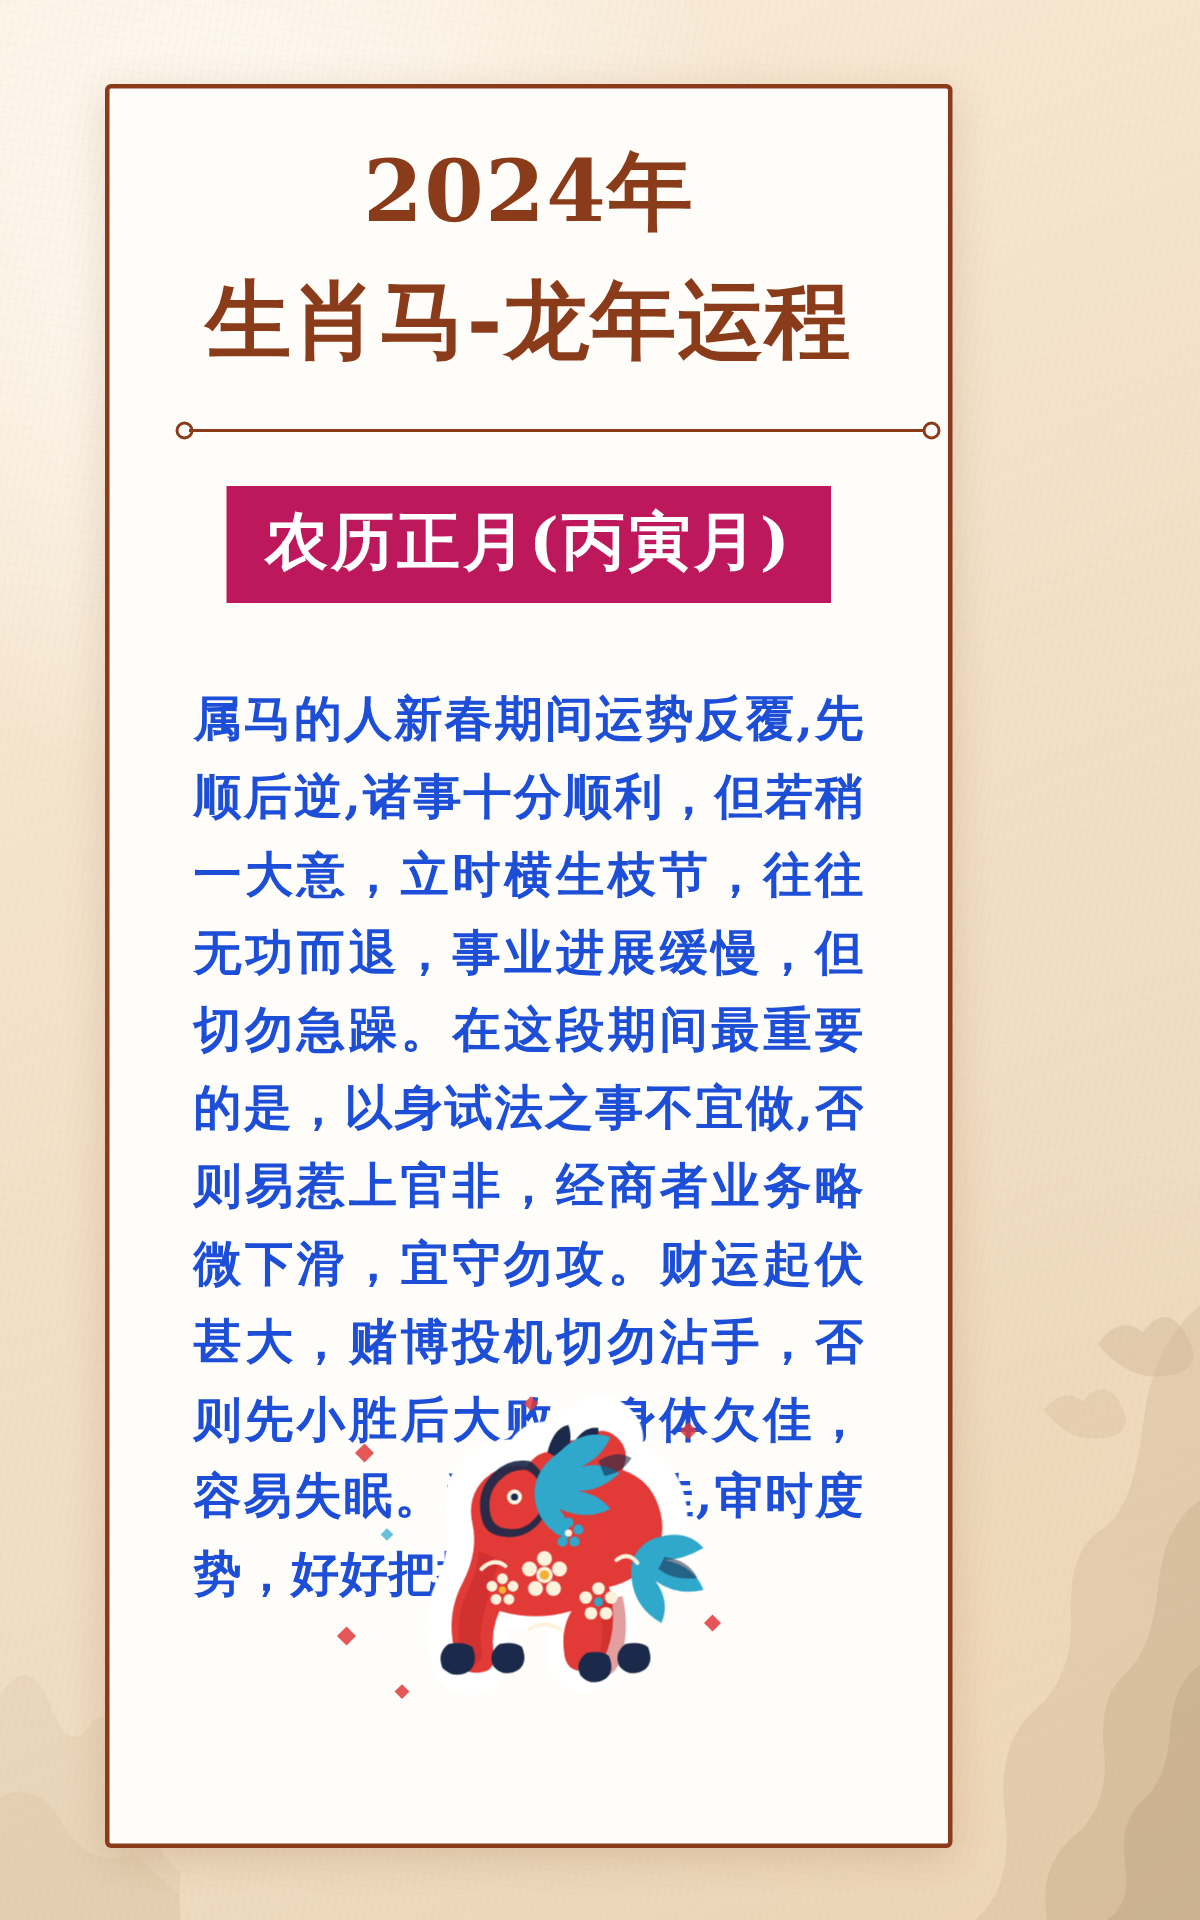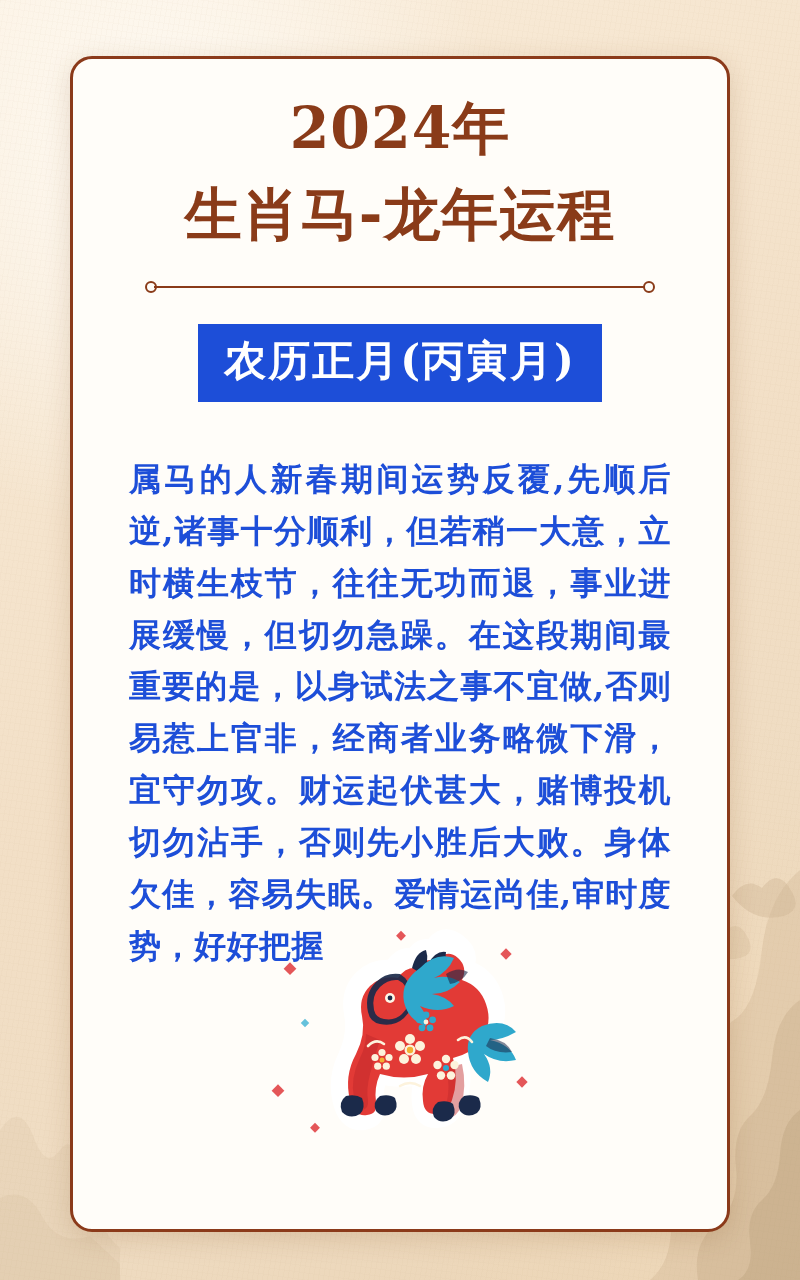--- a/index.html
+++ b/index.html
@@ -51,25 +51,25 @@
     height: 300px;
     pointer-events: none;
     opacity: .30;
   }
 
   
   #card {
     position: absolute;
     left: 70px;
     top: 56px;
-    width: 660px;
+    width: 565px;
     height: 1176px;
     background: #fffdf9;
     border: 3px solid #8b3a1a;
-    border-radius: 22px;
+    border-radius: 4px;
     box-shadow: 0 6px 26px rgba(120, 70, 30, 0.18);
     box-sizing: border-box;
     overflow: hidden;
   }
   #card-inner {
     position: absolute;
     inset: 0;
     padding: 34px 44px 0 44px;
     box-sizing: border-box;
     text-align: center;
@@ -118,21 +118,21 @@
     background: #fffdf9;
     box-sizing: border-box;
   }
   .divider .dot.left { left: 0; }
   .divider .dot.right { right: 0; }
 
   
   .month-banner {
     display: inline-block;
     margin-top: 28px;
-    background: #1d4ed8;
+    background: #be185d;
     color: #ffffff;
     font-family: "DejaVu Serif", serif;
     font-weight: 700;
     font-size: 42px;
     line-height: 1;
     padding: 16px 26px 20px 26px;
     letter-spacing: 2px;
   }
 
   

